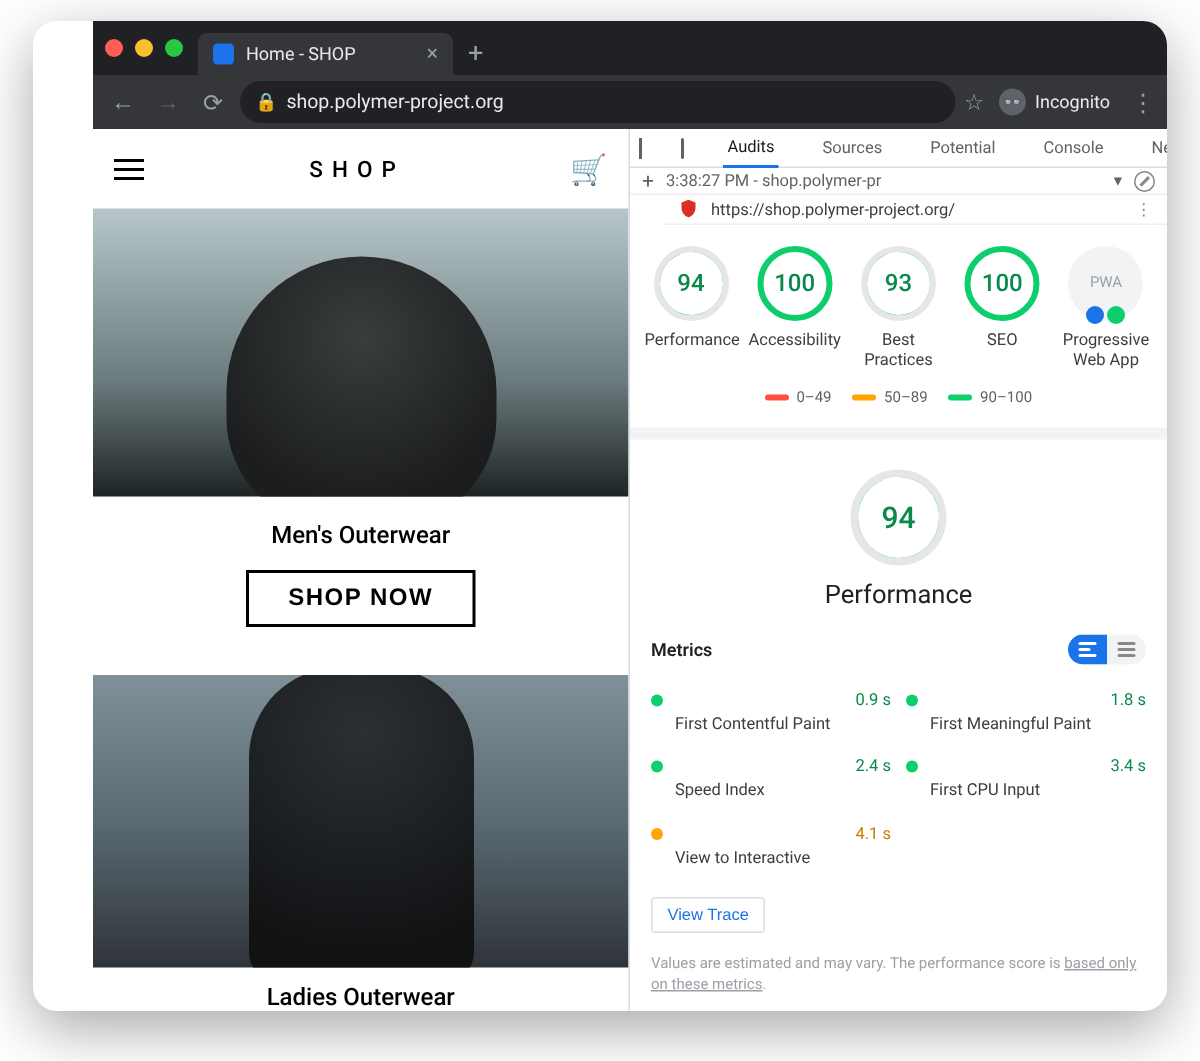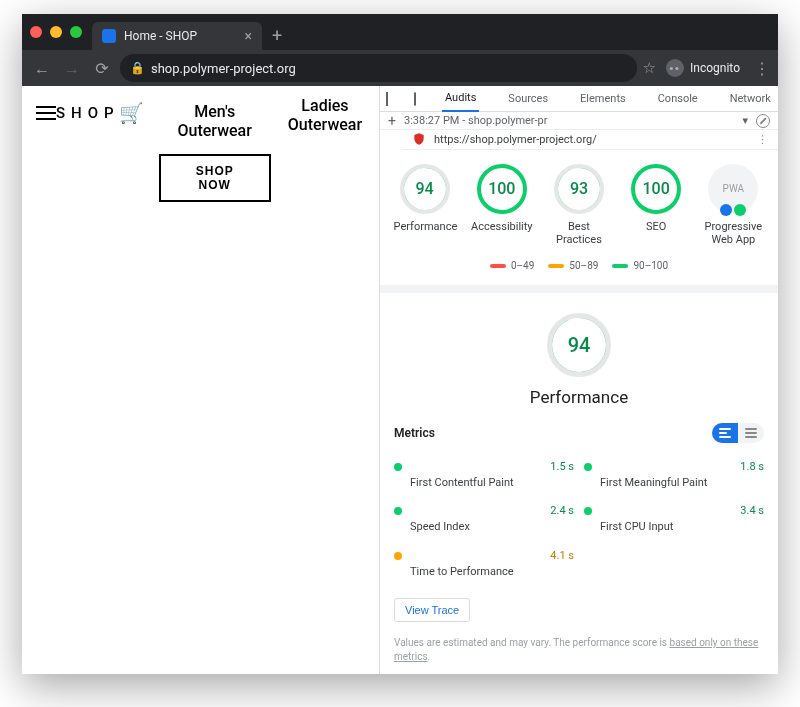--- a/index.html
+++ b/index.html
@@ -1,17 +1,17 @@
 <!DOCTYPE html>
 <html><head>
 <meta charset="utf-8">
 <style>
   * { box-sizing: border-box; margin: 0; padding: 0; }
   body { font-family: -apple-system, BlinkMacSystemFont, "Segoe UI", Roboto, Arial, sans-serif; background: #fff; width: 800px; height: 707px; overflow: hidden; position: relative; }
-  .window { width: 756px; height: 660px; margin: 14px 22px; border-radius: 0; overflow: hidden; box-shadow: 0 12px 40px rgba(0,0,0,0.35); background: #fff; display: flex; flex-direction: column; }
+  .window { width: 756px; height: 660px; margin: 14px 22px; border-radius: 16px; overflow: hidden; box-shadow: 0 12px 40px rgba(0,0,0,0.35); background: #fff; display: flex; flex-direction: column; padding-left: 40px; }
   
   .tabstrip { background: #202124; height: 36px; display: flex; align-items: center; padding: 0 8px; }
   .traffic-lights { display: flex; gap: 8px; margin-right: 10px; }
   .tl { width: 12px; height: 12px; border-radius: 50%; }
   .tl.red { background:#ff5f57; } .tl.yel { background:#febc2e; } .tl.grn { background:#28c840; }
   .tab { background:#35363a; color:#e8eaed; font-size:12px; height:28px; border-radius:6px 6px 0 0; display:flex; align-items:center; padding:0 10px; width: 170px; gap:8px; margin-top:8px; }
   .favicon { width:14px; height:14px; background:#1a73e8; border-radius:3px; }
   .tab-title { flex:1; white-space:nowrap; overflow:hidden; text-overflow:ellipsis; }
   .tab-close { color:#9aa0a6; font-size:14px; cursor:pointer; }
   .newtab { color:#9aa0a6; font-size:18px; margin-left:10px; margin-top:6px; cursor:pointer; }
@@ -21,31 +21,31 @@
   .omnibox { flex:1; background:#202124; border-radius:14px; height:28px; display:flex; align-items:center; padding:0 10px; color:#e8eaed; font-size:13px; gap:6px;}
   .lock { color:#9aa0a6; font-size:12px; }
   .omni-actions { display:flex; align-items:center; gap:10px; }
   .star { color:#9aa0a6; font-size:15px; }
   .incog { color:#e8eaed; font-size:12px; display:flex; align-items:center; gap:6px; }
   .incog-icon { width:18px; height:18px; border-radius:50%; background:#5f6368; display:flex; align-items:center; justify-content:center; font-size:10px;}
   .kebab { color:#9aa0a6; font-size:16px; margin-left:4px; }
   
   .content { flex:1; display:flex; min-height:0; }
   
-  .site { width: 358px; background:#fff; display:flex; border-right:1px solid #dadce0; overflow:hidden; }
+  .site { width: 358px; background:#fff; display:flex; flex-direction:column; border-right:1px solid #dadce0; overflow:hidden; }
   .site-header { height:54px; display:flex; align-items:center; justify-content:space-between; padding:0 14px; }
   .hamburger { display:flex; flex-direction:column; gap:4px; cursor:pointer;}
   .hamburger span { width:20px; height:2px; background:#000; }
   .shop-title { letter-spacing: 6px; font-weight:500; font-size:15px;}
   .cart { font-size:20px; }
   .hero1 { height:194px; background: linear-gradient(180deg,#b7c6c9 0%, #6b7a7d 60%, #1e2424 100%); position:relative; overflow:hidden;}
   .hero1::after{ content:""; position:absolute; left:50%; bottom:-20px; transform:translateX(-50%); width:180px; height:180px; background: radial-gradient(circle at 50% 30%, #3a3d3e, #1b1d1e 70%); border-radius:50% 50% 40% 40%; }
   .cat-block { text-align:center; padding:16px 0 24px; }
   .cat-title { font-size:16px; font-weight:500; margin-bottom:14px;}
-  .shop-now { border:2px solid #000; background:#fff; padding:8px 26px; font-size:12px; letter-spacing:1px; font-weight:600; cursor:pointer; }
+  .shop-now { border:2px solid #000; background:#fff; padding:8px 26px; font-size:16px; letter-spacing:1px; font-weight:600; cursor:pointer; }
   .hero2 { height:198px; background: linear-gradient(180deg,#7f9099 0%, #5a6a72 50%, #2f3439 100%); position:relative; overflow:hidden; margin-top:8px;}
   .hero2::after{ content:""; position:absolute; left:50%; bottom:-10px; transform:translateX(-50%); width:150px; height:210px; background: radial-gradient(circle at 50% 20%, #2d3033, #101214 80%); border-radius:60px 60px 20px 20px;}
   .cat-block2 { text-align:center; padding:10px 0 0; }
   .cat-title2 { font-size:16px; font-weight:500; }
   
   .devtools { flex:1; background:#fff; display:flex; flex-direction:column; min-width:0;}
   .dt-tabs { height:26px; border-bottom:1px solid #dadce0; display:flex; align-items:center; padding:0 6px; font-size:11px; color:#5f6368; gap:26px; }
   .dt-ic { width:14px; height:14px; border:1px solid #5f6368; display:inline-block; }
   .dt-tab { padding:0 3px; cursor:pointer; }
   .dt-tab.active { color:#1a1a1a; border-bottom:2px solid #1a73e8; line-height:24px; }
@@ -147,21 +147,21 @@
         <div class="cat-title2">Ladies Outerwear</div>
       </div>
     </div>
 
     <div class="devtools">
       <div class="dt-tabs">
         <span class="dt-ic"></span>
         <span class="dt-ic" style="border-radius:2px;"></span>
         <span class="dt-tab active">Audits</span>
         <span class="dt-tab">Sources</span>
-        <span class="dt-tab">Elements</span>
+        <span class="dt-tab">Potential</span>
         <span class="dt-tab">Console</span>
         <span class="dt-tab">Network</span>
         <span class="dt-more">»</span>
         <span>⋮</span>
         <span class="dt-close">×</span>
       </div>
       <div class="dt-sub">
         <span class="plus">+</span>
         <span style="flex:1;white-space:nowrap;overflow:hidden;text-overflow:ellipsis;">3:38:27 PM - shop.polymer-pr</span>
         <span>▾</span>
@@ -235,40 +235,40 @@
                 <span></span>
               </div>
             </div>
         </div>
       </div>
 
       <div class="metrics-grid" id="metrics-grid">
           <div class="metric">
             <span class="dot g"></span>
             <span class="name">First Contentful Paint</span>
-            <span class="val g">1.5 s</span>
+            <span class="val g">0.9 s</span>
           </div>
           <div class="metric">
             <span class="dot g"></span>
             <span class="name">First Meaningful Paint</span>
             <span class="val g">1.8 s</span>
           </div>
           <div class="metric">
             <span class="dot g"></span>
             <span class="name">Speed Index</span>
             <span class="val g">2.4 s</span>
           </div>
           <div class="metric">
             <span class="dot g"></span>
             <span class="name">First CPU Input</span>
             <span class="val g">3.4 s</span>
           </div>
           <div class="metric">
             <span class="dot o"></span>
-            <span class="name">Time to Performance</span>
+            <span class="name">View to Interactive</span>
             <span class="val o">4.1 s</span>
           </div>
         </div>
 
       <button class="view-trace">View Trace</button>
 
       <div class="disclaimer">
         <span>Values are estimated and may vary. The performance score is </span><a href="#">based only on these metrics</a><span>.</span>
       </div>
     </div>

